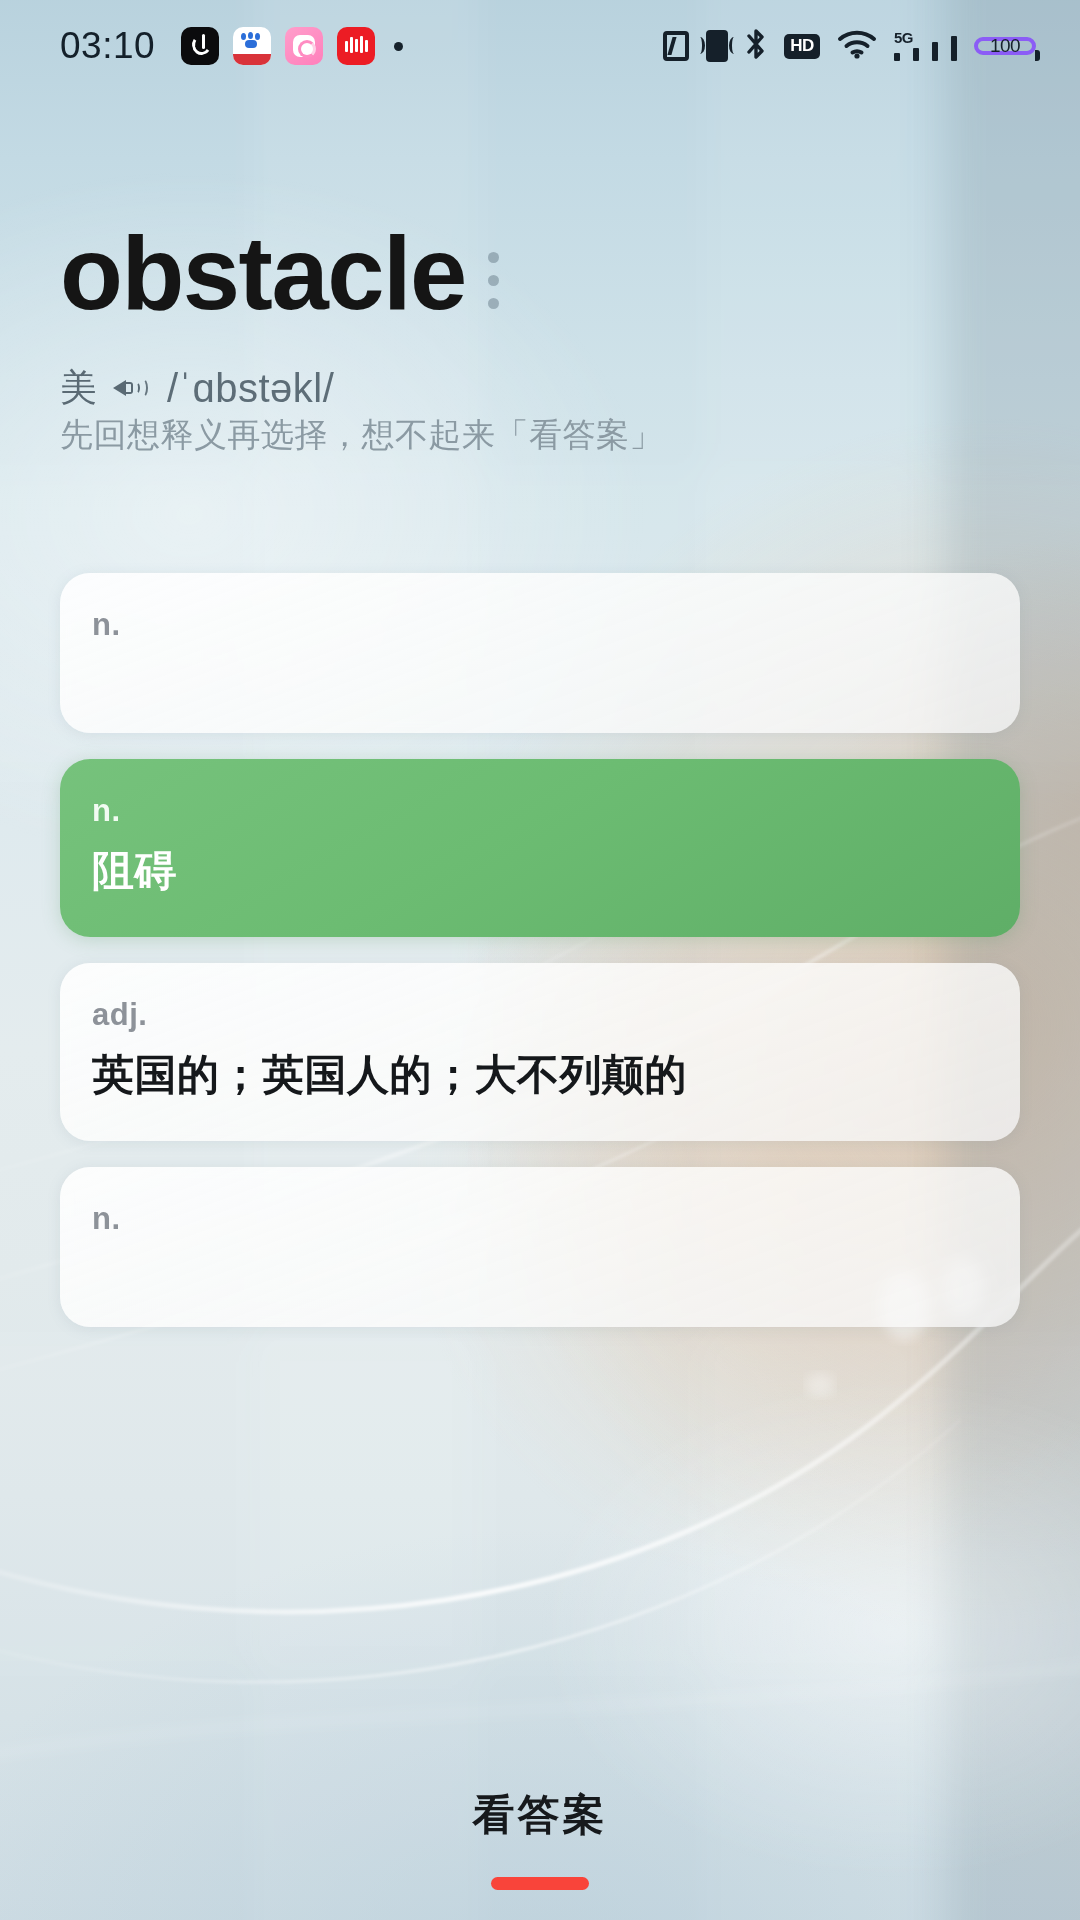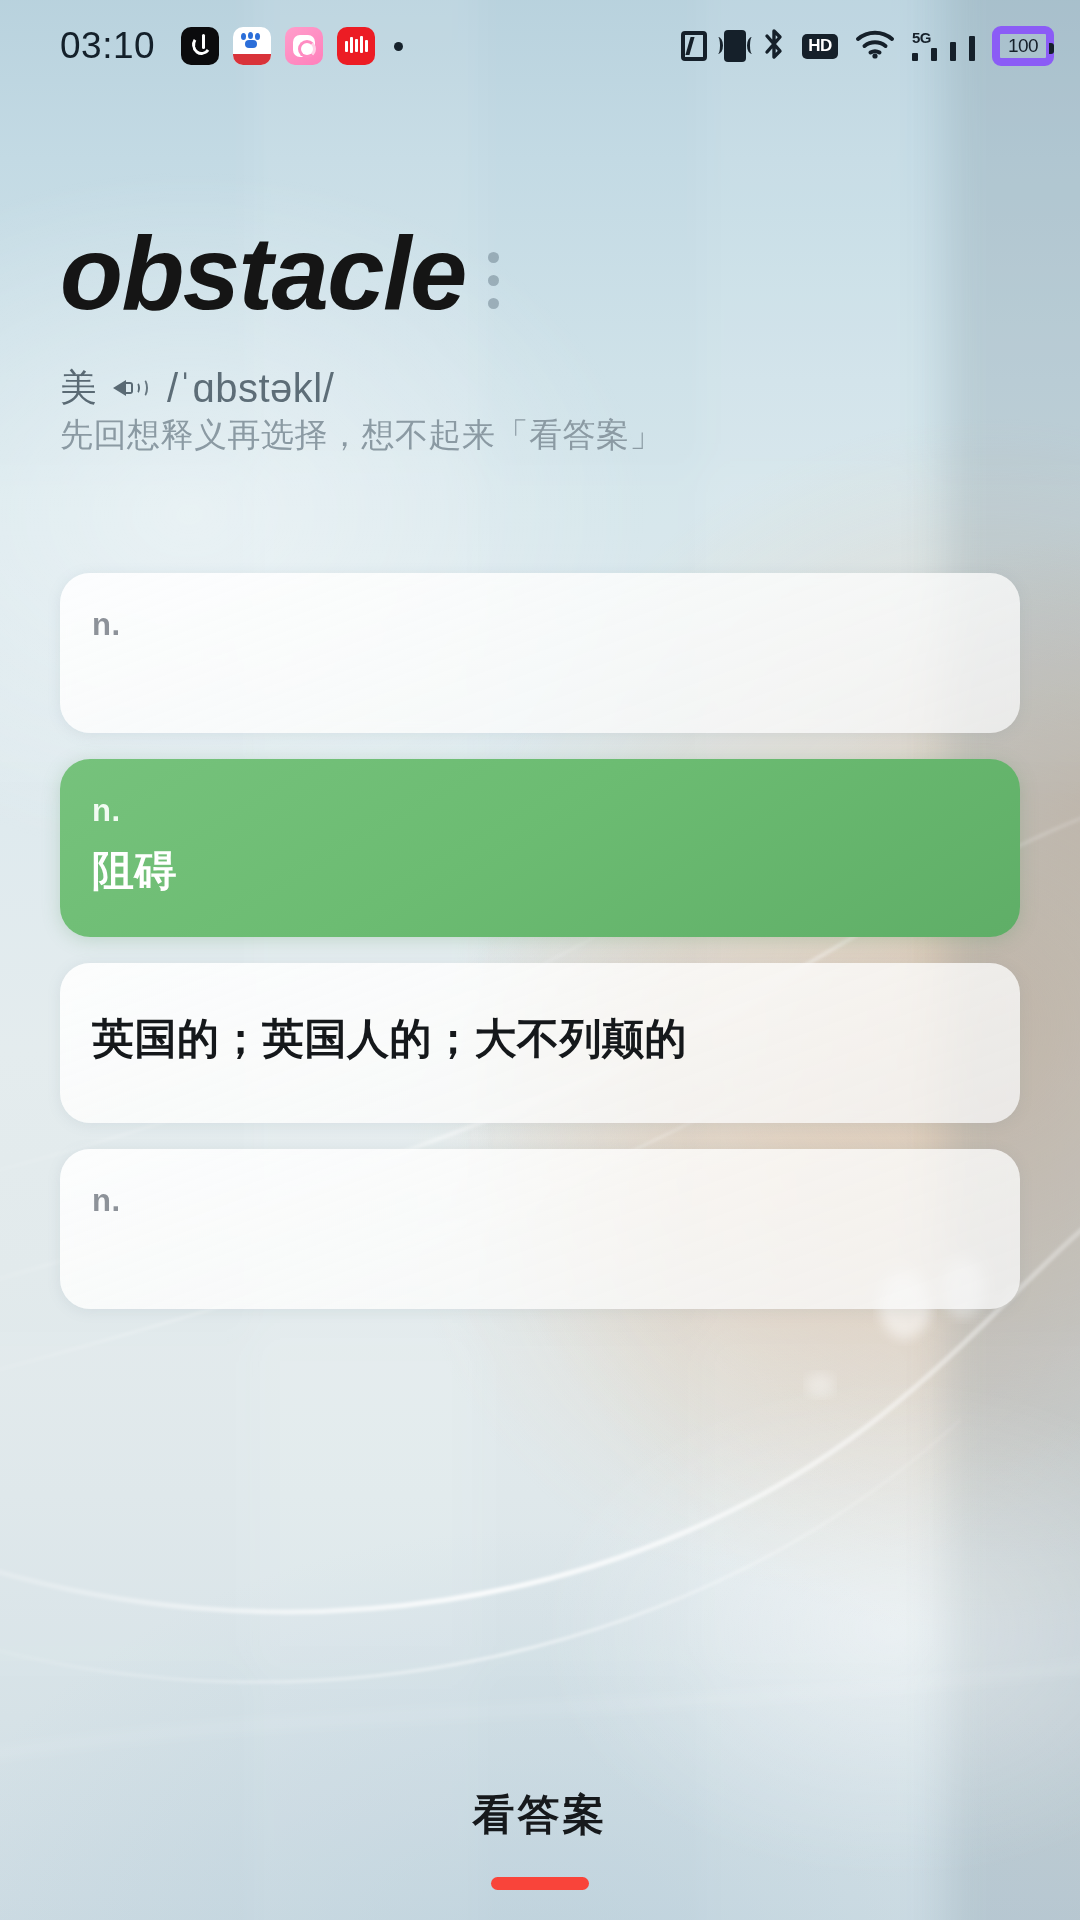--- a/index.html
+++ b/index.html
@@ -59,21 +59,21 @@
   }
 
   
   #bg svg { position:absolute; inset:0; width:1080px; height:1920px; }
 
   
   .statusbar {
     position:relative; z-index:5;
     height:92px; width:100%;
     display:flex; align-items:center;
-    padding:0 26px 0 60px;
+    padding:0 44px 0 60px;
     color:#15202a;
   }
   .sb-time {
     font-size:37px; font-weight:400; letter-spacing:.5px;
     color:#14202a;
   }
   .sb-apps { display:flex; align-items:center; gap:14px; margin-left:26px; }
   .appicon { width:38px; height:38px; border-radius:10px; display:block; position:relative; overflow:hidden; flex:none; }
   .app-douyin { background:#0b0b0d; }
   .app-douyin::after{
@@ -114,28 +114,28 @@
   .vibe::before{ left:-11px; transform:scaleX(-1); }
   .vibe::after{ right:-11px; }
 
   .hd { width:36px; height:25px; background:#15202a; border-radius:5px; color:#fff; font-size:17px; font-weight:700;
         display:flex; align-items:center; justify-content:center; letter-spacing:-.5px; }
 
   .sig { display:flex; align-items:flex-end; gap:13px; height:30px; position:relative; padding-top:13px; }
   .sig b { display:block; width:6px; background:#15202a; border-radius:1px; }
   .sig-label { position:absolute; top:-2px; left:0; font-size:15px; font-weight:700; color:#15202a; letter-spacing:-.5px; }
 
-  .batt { width:62px; height:40px; border:8px solid #8b5cf6; border-radius:9px; position:relative;
+  .batt { width:62px; height:18px; border:4px solid #8b5cf6; border-radius:9px; position:relative;
           display:flex; align-items:center; justify-content:center; }
   .batt::after{ content:""; position:absolute; right:-8px; top:9px; width:5px; height:11px; background:#15202a; border-radius:0 3px 3px 0; }
   .batt span { font-size:19px; font-weight:500; color:#15202a; letter-spacing:-.5px; }
 
   
   .header { position:relative; z-index:4; padding:130px 60px 0 60px; }
-  .word-row { display:flex; align-items:flex-end;font-style:italic; }
+  .word-row { display:flex; align-items:flex-end; }
   .word {
     font-size:103px; font-weight:700; color:#151515; letter-spacing:-1.5px; line-height:1.0;
     font-family:"Liberation Sans","DejaVu Sans",sans-serif;
   }
   .kebab { margin-left:22px; display:flex; flex-direction:column; gap:12px; align-self:center; padding-top:14px; }
   .kebab i { width:11px; height:11px; border-radius:50%; background:rgba(60,80,95,.34); display:block; }
 
   .phon-row { display:flex; align-items:center; gap:16px; margin-top:38px; }
   .phon-locale { font-size:37px; color:#5a6a74; font-weight:400; }
   .spk { width:38px; height:30px; position:relative; flex:none; }
@@ -293,20 +293,21 @@
 
 <div class="options">
   <div class="card">
     <div class="pos">n.</div>
   </div>
   <div class="card selected">
     <div class="pos">n.</div>
     <div class="mean">阻碍</div>
   </div>
   <div class="card">
+    <div class="pos">adj.</div>
     <div class="mean">英国的；英国人的；大不列颠的</div>
   </div>
   <div class="card">
     <div class="pos">n.</div>
   </div>
 </div>
 
 <div class="footer">
   <div class="show-answer">看答案</div>
   <div class="home-indicator"></div>

